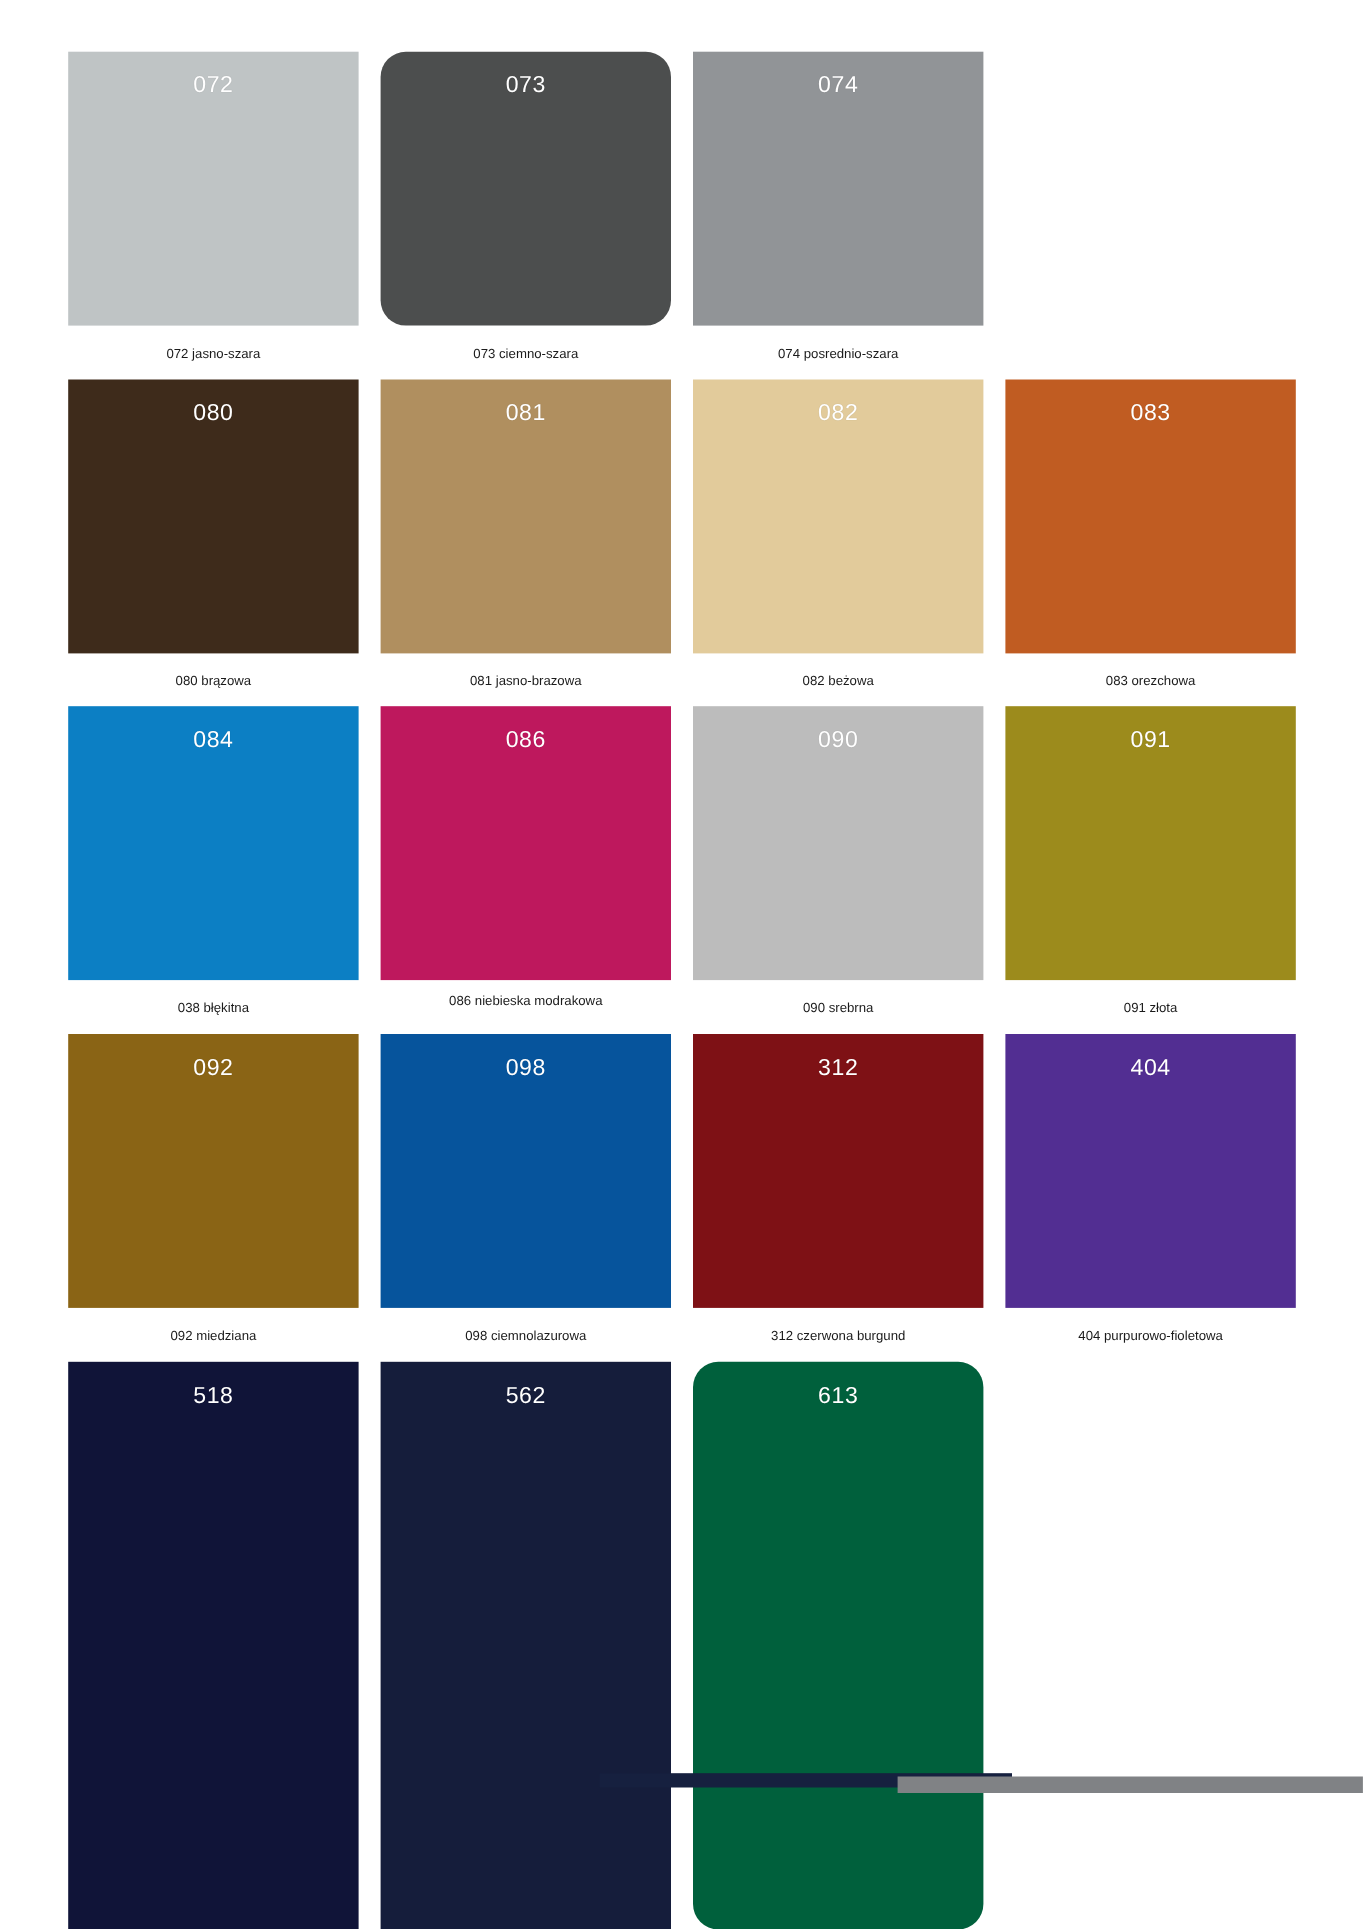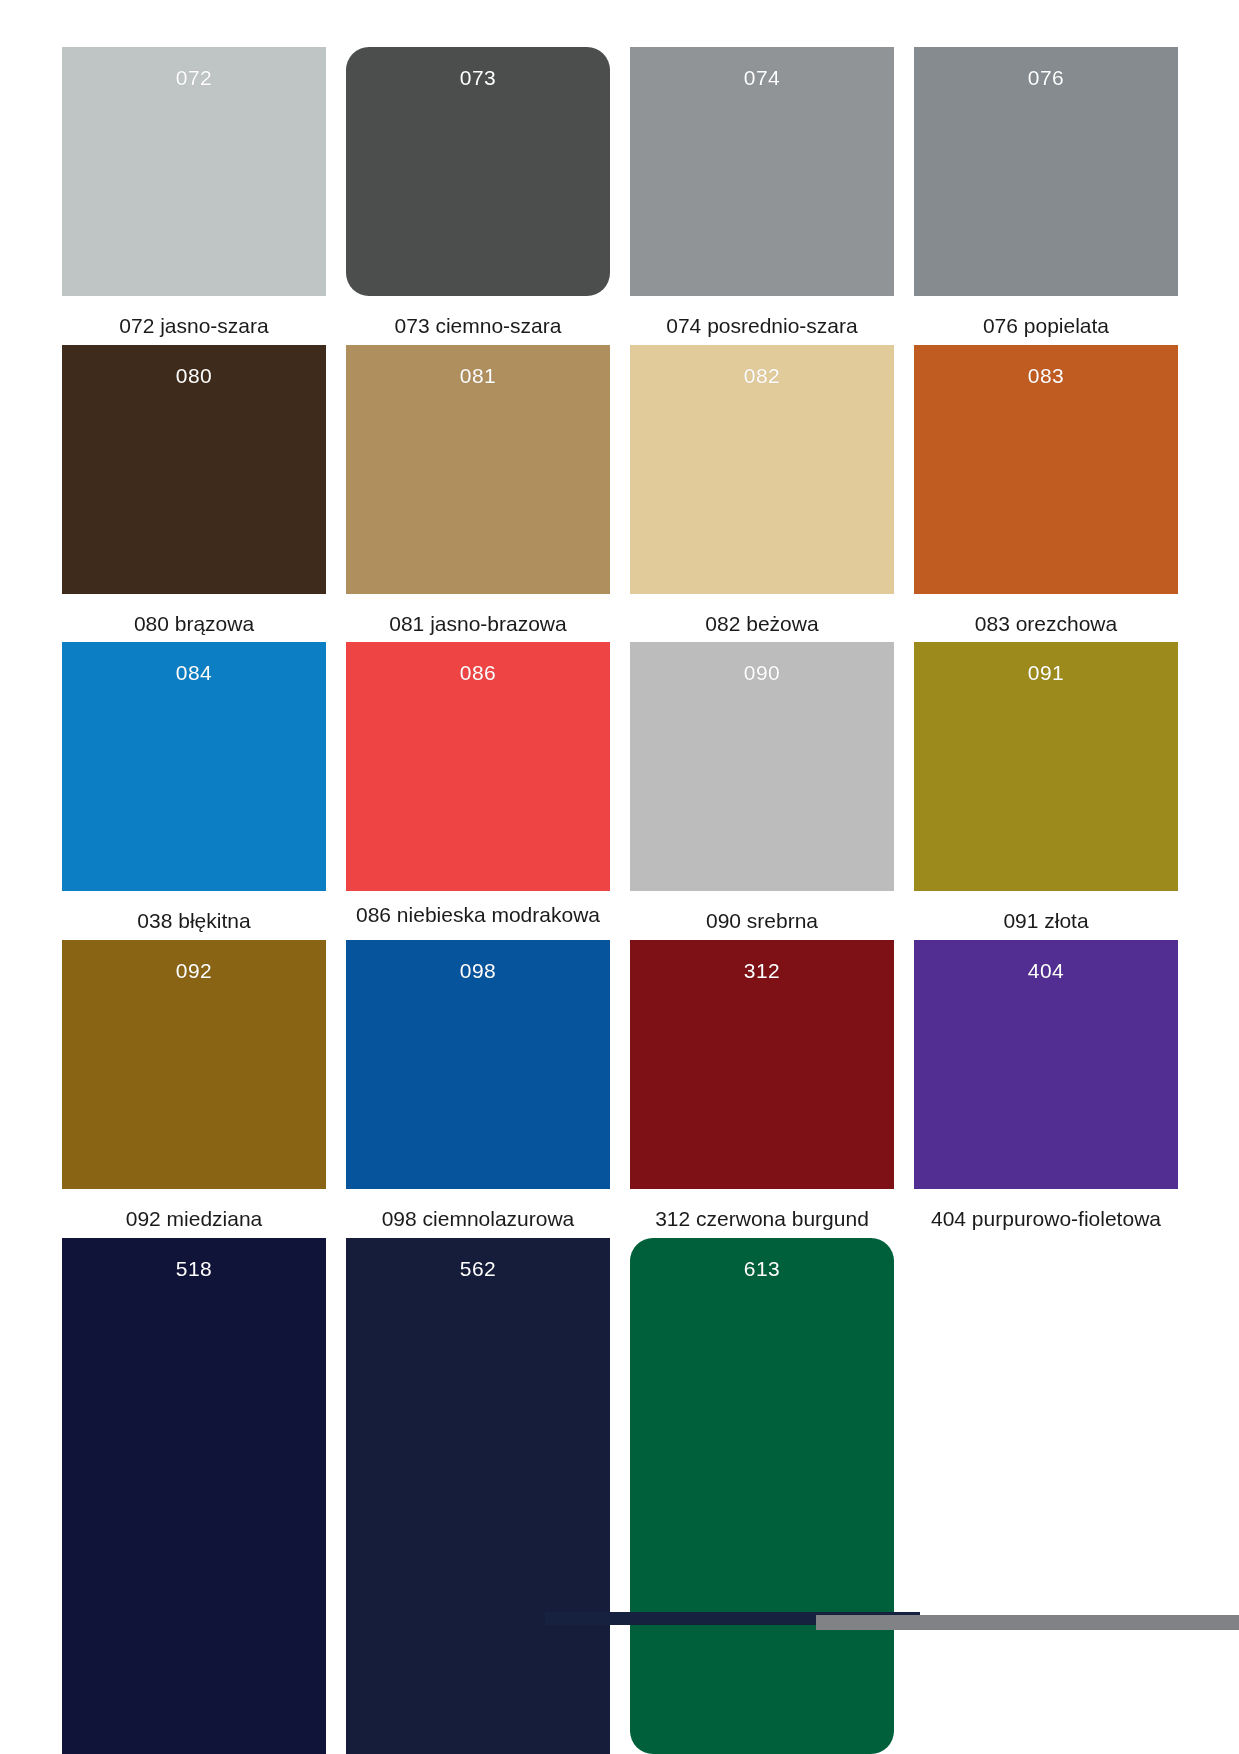--- a/index.html
+++ b/index.html
@@ -57,21 +57,21 @@
     text-align: center;
     color: #ffffff;
     font-size: 21px;
     letter-spacing: 0.5px;
     font-family: "Liberation Sans", sans-serif;
     text-shadow: 0 0 1px rgba(0,0,0,0.18);
   }
 
   .swatch-label {
     margin-top: 18px;
-    font-size: 21px;
+    font-size: 12px;
     color: #1b1b1b;
     text-align: center;
     font-family: "Liberation Sans", sans-serif;
     white-space: nowrap;
   }
 
   
   #row-0 { top: 47px; }
   #row-1 { top: 345px; }
   #row-2 { top: 642px; }
@@ -117,26 +117,20 @@
         <span class="swatch-code" style="color: rgb(255, 255, 255);">073</span>
       </div>
       <div class="swatch-label" style="color: rgb(27, 27, 27);">073 ciemno-szara</div>
     </div>
     <div class="swatch-cell">
       <div class="swatch-chip" style="background-color: rgb(145, 148, 151);">
         <span class="swatch-code" style="color: rgb(255, 255, 255);">074</span>
       </div>
       <div class="swatch-label" style="color: rgb(27, 27, 27);">074 posrednio-szara</div>
     </div>
-    <div class="swatch-cell">
-      <div class="swatch-chip" style="background-color: rgb(133, 139, 142);">
-        <span class="swatch-code" style="color: rgb(255, 255, 255);">076</span>
-      </div>
-      <div class="swatch-label" style="color: rgb(27, 27, 27);">076 popielata</div>
-    </div>
   </div>
 
   <div class="swatch-row" id="row-1">
     <div class="swatch-cell">
       <div class="swatch-chip" style="background-color: rgb(62, 43, 27);">
         <span class="swatch-code" style="color: rgb(255, 255, 255);">080</span>
       </div>
       <div class="swatch-label" style="color: rgb(27, 27, 27);">080 brązowa</div>
     </div>
     <div class="swatch-cell">
@@ -160,21 +154,21 @@
   </div>
 
   <div class="swatch-row" id="row-2">
     <div class="swatch-cell">
       <div class="swatch-chip" style="background-color: rgb(12, 127, 196);">
         <span class="swatch-code" style="color: rgb(255, 255, 255);">084</span>
       </div>
       <div class="swatch-label" style="color: rgb(27, 27, 27);">038 błękitna</div>
     </div>
     <div class="swatch-cell">
-      <div class="swatch-chip" style="background-color: #ef4444;">
+      <div class="swatch-chip" style="background-color: #be185d;">
         <span class="swatch-code" style="color: rgb(255, 255, 255);">086</span>
       </div>
       <div class="swatch-label" style="color: rgb(27, 27, 27); margin-top: 12px;">086 niebieska modrakowa</div>
     </div>
     <div class="swatch-cell">
       <div class="swatch-chip" style="background-color: rgb(188, 188, 188);">
         <span class="swatch-code" style="color: rgb(255, 255, 255);">090</span>
       </div>
       <div class="swatch-label" style="color: rgb(27, 27, 27);">090 srebrna</div>
     </div>

